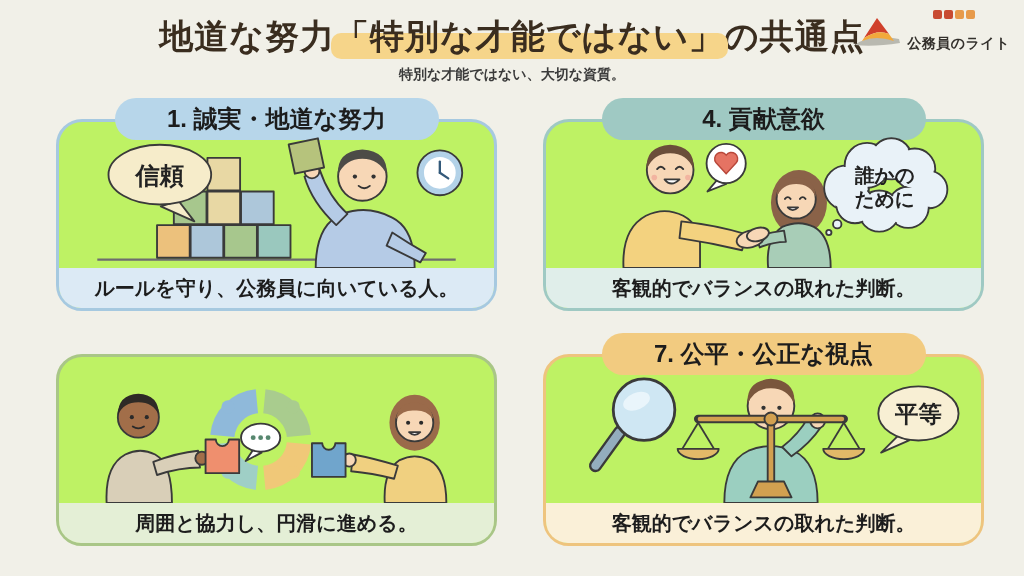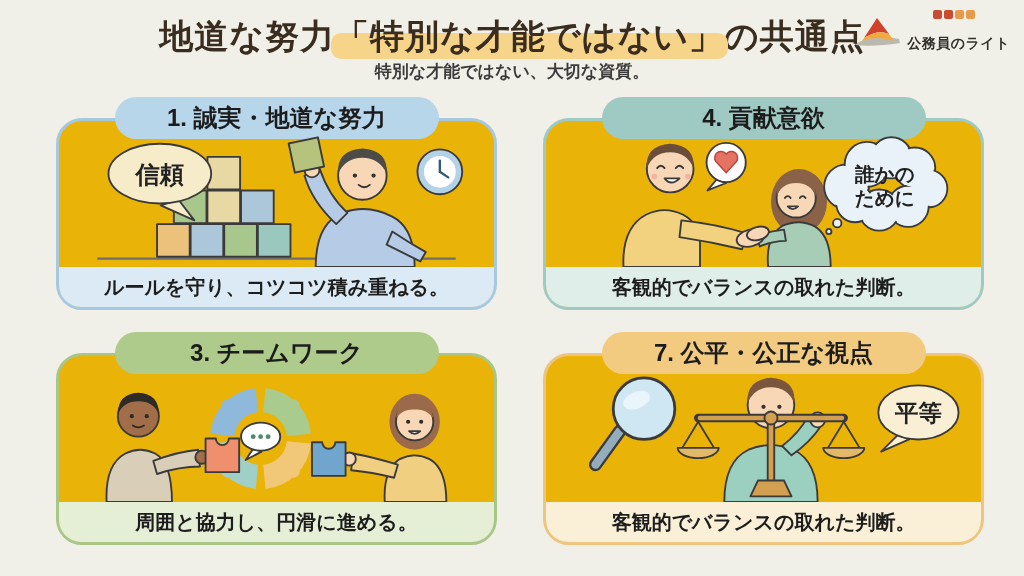--- a/index.html
+++ b/index.html
@@ -5,35 +5,35 @@
   html,body{margin:0;padding:0;}
   body{font-family:"Liberation Sans","DejaVu Sans",sans-serif;}
   .slide{position:relative;width:1024px;height:576px;background:#f1f0e8;overflow:hidden;}
 
   
   .title-row{padding-top:14px;text-align:center;white-space:nowrap;
     font-size:34px;font-weight:800;color:#3a2d1f;letter-spacing:1px;line-height:44px;}
   .title-hl{position:relative;display:inline-block;z-index:0;}
   .title-hl::after{content:"";position:absolute;left:-4px;right:-4px;bottom:-1px;height:58%;
     background:#f6d58a;border-radius:10px;z-index:-1;}
-  .subtitle{margin-top:2px;text-align:center;font-size:17px;font-weight:700;color:#3b3b3b;}
+  .subtitle{margin-top:8px;text-align:center;font-size:14px;font-weight:700;color:#3b3b3b;}
 
   
   .logo{position:absolute;top:10px;right:14px;display:flex;align-items:center;gap:5px;}
   .logo-txt-wrap{display:flex;flex-direction:column;align-items:flex-start;gap:16px;}
   .logo-badges{display:flex;gap:2px;margin-left:26px;}
   .logo-badges span{width:9px;height:9px;border-radius:2px;display:inline-block;}
   .logo-badges span:nth-child(1),.logo-badges span:nth-child(2){background:#c84b32;}
   .logo-badges span:nth-child(3),.logo-badges span:nth-child(4){background:#e79a4a;}
   .logo-text{font-size:14px;font-weight:800;color:#33302c;letter-spacing:0.5px;}
 
   
   .cards{margin:14px 40px 0 56px;display:grid;grid-template-columns:1fr 1fr;
     column-gap:46px;row-gap:22px;}
-  .card{position:relative;margin-top:21px;height:192px;background:#eab308;
+  .card{position:relative;margin-top:21px;height:192px;background:#bef264;
     border:3px solid var(--bd);border-radius:26px;box-sizing:border-box;}
   .pill{position:absolute;top:-24px;left:50%;transform:translateX(-50%);
     min-width:324px;height:42px;line-height:42px;padding:0 30px;box-sizing:border-box;
     background:var(--hdr);border-radius:22px;text-align:center;
     font-size:24px;font-weight:800;color:#1c1c1c;white-space:nowrap;}
   .illus{position:absolute;top:6px;left:4px;right:4px;bottom:40px;}
   .illus svg{width:100%;height:100%;}
   .foot{position:absolute;bottom:0;left:0;right:0;height:40px;background:var(--ft);
     border-radius:0 0 22px 22px;display:flex;align-items:center;justify-content:center;
     font-size:20px;font-weight:800;color:#1d1d1d;}
@@ -110,21 +110,21 @@
             <line x1="395" y1="48" x2="404" y2="54" stroke="#33597a" stroke-width="2.5" stroke-linecap="round"></line>
           </g>
 
           <g>
             <path class="stroke" d="M 115 78 L 132 100 L 96 84 Z" fill="#f6ecca"></path>
             <ellipse class="stroke" cx="95" cy="50" rx="55" ry="32" fill="#f6ecca" stroke-width="2.5"></ellipse>
             <text x="95" y="60" font-size="26" text-anchor="middle">信頼</text>
           </g>
         </svg>
       </div>
-      <div class="foot">ルールを守り、コツコツ積み重ねる。</div>
+      <div class="foot">ルールを守り、公務員に向いている人。</div>
     </div>
 
     <div class="card card-1">
       <div class="pill">4. 貢献意欲</div>
       <div class="illus">
         <svg viewBox="0 0 440 150" preserveAspectRatio="xMidYMid meet">
 
           <g>
             <path class="stroke" d="M 70 150 Q 68 108 94 94 Q 114 84 134 94 Q 152 104 152 124 L 152 150 Z" fill="#f3d27f"></path>
             <circle class="stroke" cx="120" cy="45" r="25" fill="#f7d7b6"></circle>
@@ -184,21 +184,20 @@
             <circle class="stroke" cx="290" cy="112" r="2.8" fill="#e9f2f8"></circle>
             <text x="350" y="58" font-size="21" text-anchor="middle">誰かの</text>
             <text x="350" y="84" font-size="21" text-anchor="middle">ために</text>
           </g>
         </svg>
       </div>
       <div class="foot">客観的でバランスの取れた判断。</div>
     </div>
 
     <div class="card card-2">
-      <div class="pill">3. チームワーク</div>
       <div class="illus">
         <svg viewBox="0 0 440 150" preserveAspectRatio="xMidYMid meet">
 
           <g fill="none" stroke-width="26">
             <path d="M 162 78 A 41 41 0 0 1 199 41" stroke="#8fb9da"></path>
             <path d="M 207 41 A 41 41 0 0 1 244 78" stroke="#a9cc8e"></path>
             <path d="M 244 86 A 41 41 0 0 1 207 123" stroke="#f0c878"></path>
             <path d="M 199 123 A 41 41 0 0 1 162 86" stroke="#9fcfc6"></path>
             <circle cx="168" cy="47" r="7" fill="#8fb9da" stroke="none"></circle>
             <circle cx="238" cy="47" r="7" fill="#a9cc8e" stroke="none"></circle>

